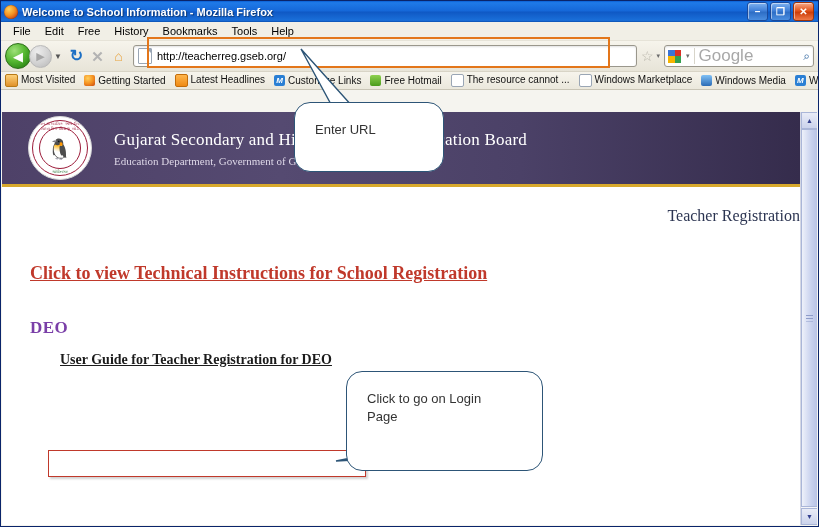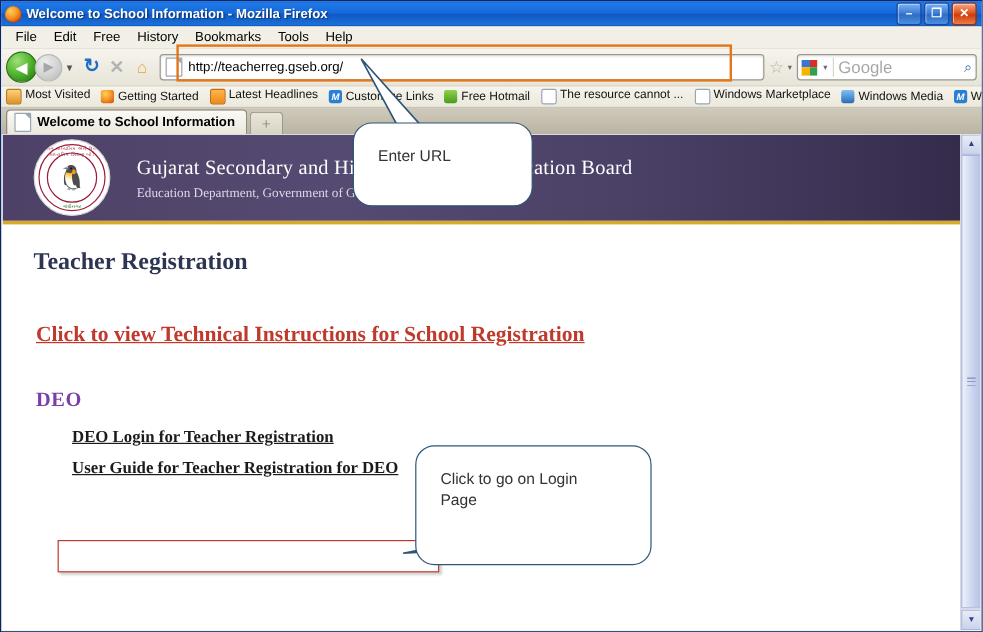--- a/index.html
+++ b/index.html
@@ -176,21 +176,21 @@
   .g-icon {
     width: 13px; height: 13px; flex: 0 0 auto; margin-right: 2px;
     display: grid; grid-template-columns: 1fr 1fr; grid-template-rows: 1fr 1fr;
   }
   .g-icon i { display:block; }
   .g-icon i:nth-child(1){background:#3b74d4;}
   .g-icon i:nth-child(2){background:#d93025;}
   .g-icon i:nth-child(3){background:#f5b400;}
   .g-icon i:nth-child(4){background:#34a04f;}
   #searchbox .search-sep { width:1px; height:16px; background:#d8d5ca; margin: 0 4px; }
-  #searchbox .search-ph { font-size: 14px; color: #a8a8a8; flex: 1 1 auto; }
+  #searchbox .search-ph { font-size: 17px; color: #a8a8a8; flex: 1 1 auto; }
   .magnifier { font-size: 12px; color:#3a6ea5; }
 
   
   #bookmarks {
     height: 18px;
     background: linear-gradient(to bottom,#f6f4ec,#ebe8dc);
     display: flex; align-items: center;
     padding: 0 4px;
     border-bottom: 1px solid #c9c5b6;
     box-sizing: border-box;
@@ -312,23 +312,24 @@
   #header-sub {
     font-family: "Liberation Serif", serif;
     font-size: 11px; color: #ded8e8;
     margin-top: 5px;
     white-space: nowrap;
   }
 
   #page-body { padding: 20px 0 0 26px; }
   #page-title {
     font-family: "Liberation Serif", serif;
-    font-size: 20px; color: #2c3552;
-    font-weight: bold;
+    font-size: 16px; color: #2c3552;
+    font-weight: normal;
     margin: 0 0 38px 0;
+    text-align: right;
   }
   #tech-link {
     font-family: "Liberation Serif", serif;
     font-size: 18px; font-weight: bold;
     color: #c0392b;
     text-decoration: underline;
     display: inline-block;
     margin-left: 2px;
   }
   .section-head {
@@ -523,27 +524,20 @@
       <i class="bm-ico ico-wm"></i>
       <span>Windows Media</span>
     </span>
     <span class="bm">
       <i class="bm-ico ico-windows">M</i>
       <span>Windows</span>
     </span>
 
   </div>
 
-  <div id="tabstrip">
-    <div class="tab">
-      <span class="page-icon"></span>
-      <span>Welcome to School Information</span>
-    </div>
-    <div class="tab-new">＋</div>
-  </div>
 
   <div id="viewport">
     <div id="content">
 
       <div id="site-header">
         <div id="gseb-logo">
           <div class="ring"></div>
           <div class="ring2"></div>
           <div class="arc-text">ગુજરાત માધ્યમિક અને ઉચ્ચતર માધ્યમિક શિક્ષણ બોર્ડ</div>
           <div class="swan">🐧</div>
@@ -556,21 +550,20 @@
       </div>
 
       <div id="page-body">
         <h1 id="page-title">Teacher Registration</h1>
 
         <a id="tech-link" href="#">Click to view Technical Instructions for School Registration</a>
 
 
         <div id="deo-section">
           <div class="section-head">DEO</div>
-          <a class="sub-link" href="#">DEO Login for Teacher Registration</a>
           <a class="sub-link" href="#">User Guide for Teacher Registration  for DEO</a>
         </div>
       </div>
     </div>
 
     <div id="vscroll">
       <div class="arrow">▲</div>
       <div class="thumb">
         <div class="grip"></div>
       </div>

